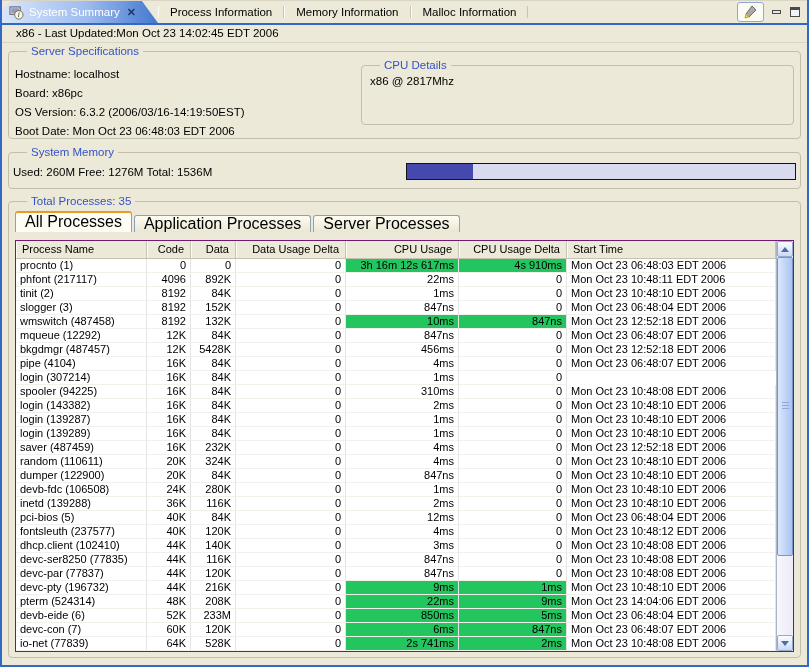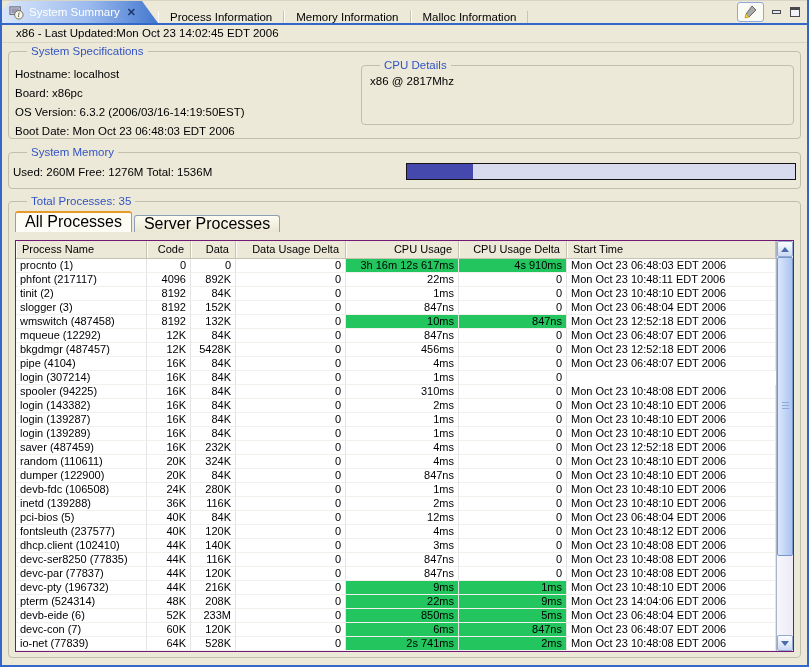--- a/index.html
+++ b/index.html
@@ -19,21 +19,21 @@
     border-top: 1px solid #d9d5c5;
   }
   .tab-active {
     display: flex; align-items: center; gap: 5px;
     padding: 0 22px 0 7px; min-width: 138px;
     background: linear-gradient(90deg, #d9e6fa 0%, #9cbbee 55%, #4377cf 100%);
     clip-path: polygon(0 100%, 0 9px, 9px 0, calc(100% - 16px) 0, 100% 100%);
     color: #ffffff; font-size: 11.5px;
   }
   .tab-close { font-weight: bold; color: #1d3a6e; font-size: 11px; margin-left: 2px; cursor: default; }
-  .inactive-tabs { display: flex; align-items: flex-end; }
+  .inactive-tabs { display: flex; align-items: center; }
   .vtab {
     display: flex; align-items: center; padding: 0 11px;
     font-size: 11.5px; color: #000;
     border-right: 1px solid #c8c4b4; border-left: 1px solid #fdfcf8;
   }
   .tb-actions { margin-left: auto; display: flex; align-items: center; gap: 5px; padding-right: 5px; }
   .annot-btn {
     width: 27px; height: 20px; background: #fbfbf5;
     border: 1px solid #8fa8d8; border-radius: 3px;
     display: flex; align-items: center; justify-content: center;
@@ -169,21 +169,21 @@
           <span class="max-glyph"></span>
         </span>
     </div>
   </div>
 
   <div class="header-strip">x86  - Last Updated:Mon Oct 23 14:02:45 EDT 2006</div>
 
   <div class="content">
 
     <div class="group spec-group">
-      <span class="gtitle">System Specifications</span>
+      <span class="gtitle">Server Specifications</span>
       <div class="spec-lines">
           <div class="spec-line">Hostname: localhost</div>
           <div class="spec-line">Board: x86pc</div>
           <div class="spec-line">OS Version: 6.3.2 (2006/03/16-14:19:50EST)</div>
           <div class="spec-line">Boot Date: Mon Oct 23 06:48:03 EDT 2006</div>
         </div>
       <div class="group cpu-group">
         <span class="gtitle">CPU Details</span>
         <div class="cpu-value">x86 @ 2817Mhz</div>
       </div>
@@ -196,20 +196,21 @@
         <div class="mem-bar">
           <div class="mem-fill" style="width: 17%;"></div>
         </div>
       </div>
     </div>
 
     <div class="group proc-group">
       <span class="gtitle">Total Processes: 35</span>
       <div class="ptabs">
           <div class="ptab active">All Processes</div>
+          <div class="ptab">Application Processes</div>
           <div class="ptab">Server Processes</div>
         </div>
       <div class="tablebox">
         <div class="tmain">
           <div class="trow thead">
               <div>Process Name</div>
               <div>Code</div>
               <div>Data</div>
               <div>Data Usage Delta</div>
               <div>CPU Usage</div>

